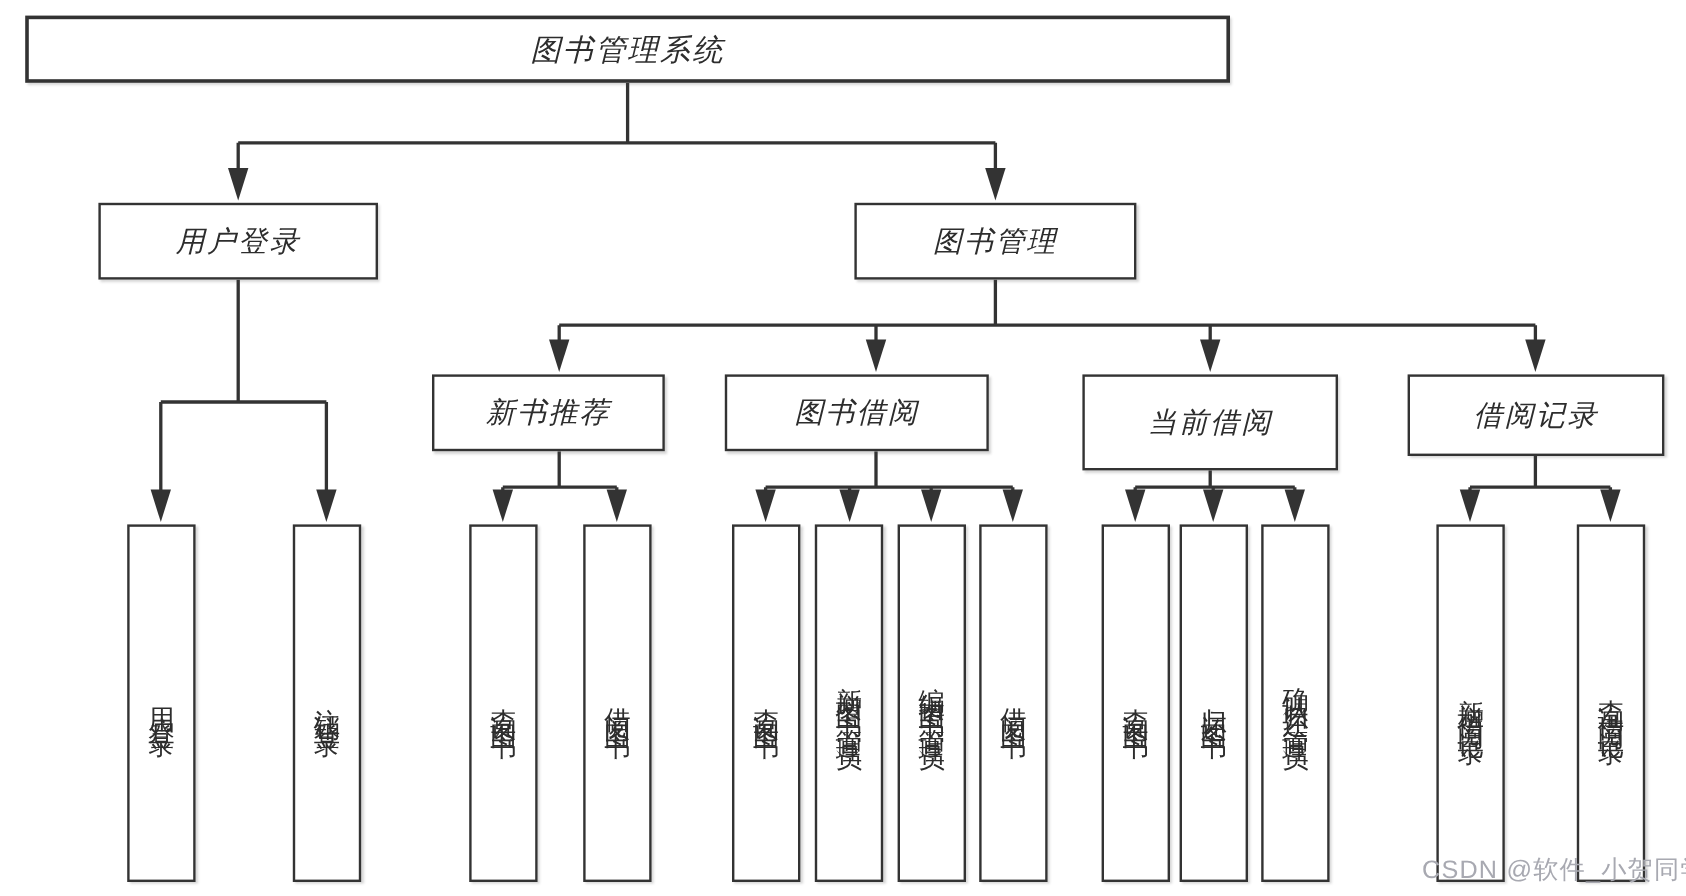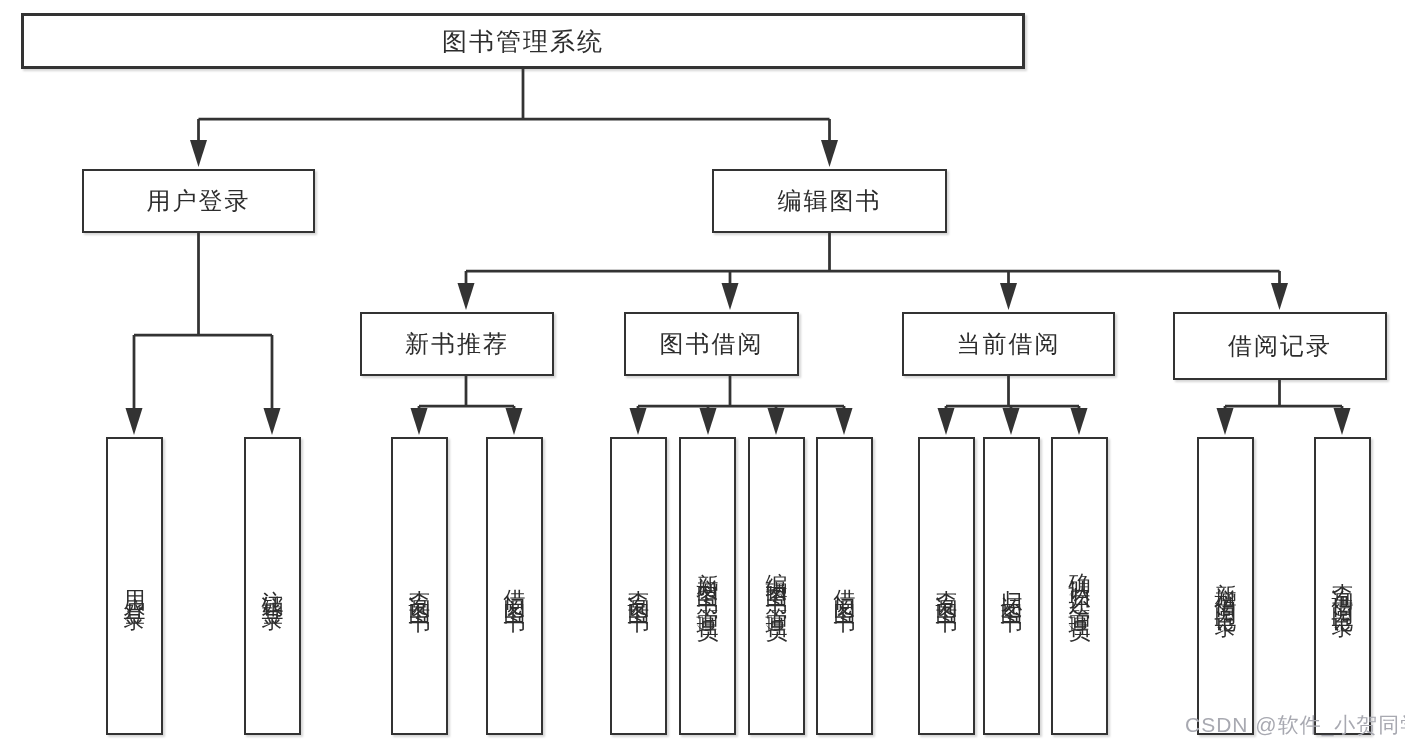--- a/index.html
+++ b/index.html
@@ -23,21 +23,21 @@
   .node{
     position:absolute;
     box-sizing:border-box;
     background:#fff;
     border:2px solid var(--line);
     display:flex;align-items:center;justify-content:center;
     box-shadow:2px 2px 2px rgba(70,70,70,0.22);
   }
   .node.root{border-width:3px;}
   .node.lvl{border-width:2.5px;}
-  .h-label{font-size:24px;letter-spacing:2px;white-space:nowrap;}
+  .h-label{font-size:24px;letter-spacing:2px;white-space:nowrap;font-style:italic;}
   .root .h-label{font-size:25px;}
   .v-label{
     writing-mode:vertical-rl;
     text-orientation:mixed;
     font-size:22px;
     letter-spacing:7px;
     line-height:1;
     white-space:nowrap;
   }
   .watermark{
@@ -92,30 +92,30 @@
   </svg>
 
   <div class="node root" style="left:21px;top:13px;width:1004px;height:56px">
     <span class="h-label">图书管理系统</span>
   </div>
 
   <div class="node lvl" style="left:82px;top:169px;width:233px;height:64px">
     <span class="h-label">用户登录</span>
   </div>
   <div class="node lvl" style="left:712px;top:169px;width:235px;height:64px">
-    <span class="h-label">编辑图书</span>
+    <span class="h-label">图书管理</span>
   </div>
 
   <div class="node lvl" style="left:360px;top:312px;width:194px;height:64px">
     <span class="h-label">新书推荐</span>
   </div>
-  <div class="node lvl" style="left:624px;top:312px;width:175px;height:64px">
+  <div class="node lvl" style="left:604px;top:312px;width:220px;height:64px">
     <span class="h-label">图书借阅</span>
   </div>
-  <div class="node lvl" style="left:902px;top:312px;width:213px;height:64px">
+  <div class="node lvl" style="left:902px;top:312px;width:213px;height:80px">
     <span class="h-label">当前借阅</span>
   </div>
   <div class="node lvl" style="left:1173px;top:312px;width:214px;height:68px">
     <span class="h-label">借阅记录</span>
   </div>
 
   <div class="node" style="left:106px;top:437px;width:57px;height:298px">
     <span class="v-label">用户登录</span>
   </div>
   <div class="node" style="left:244px;top:437px;width:57px;height:298px">

